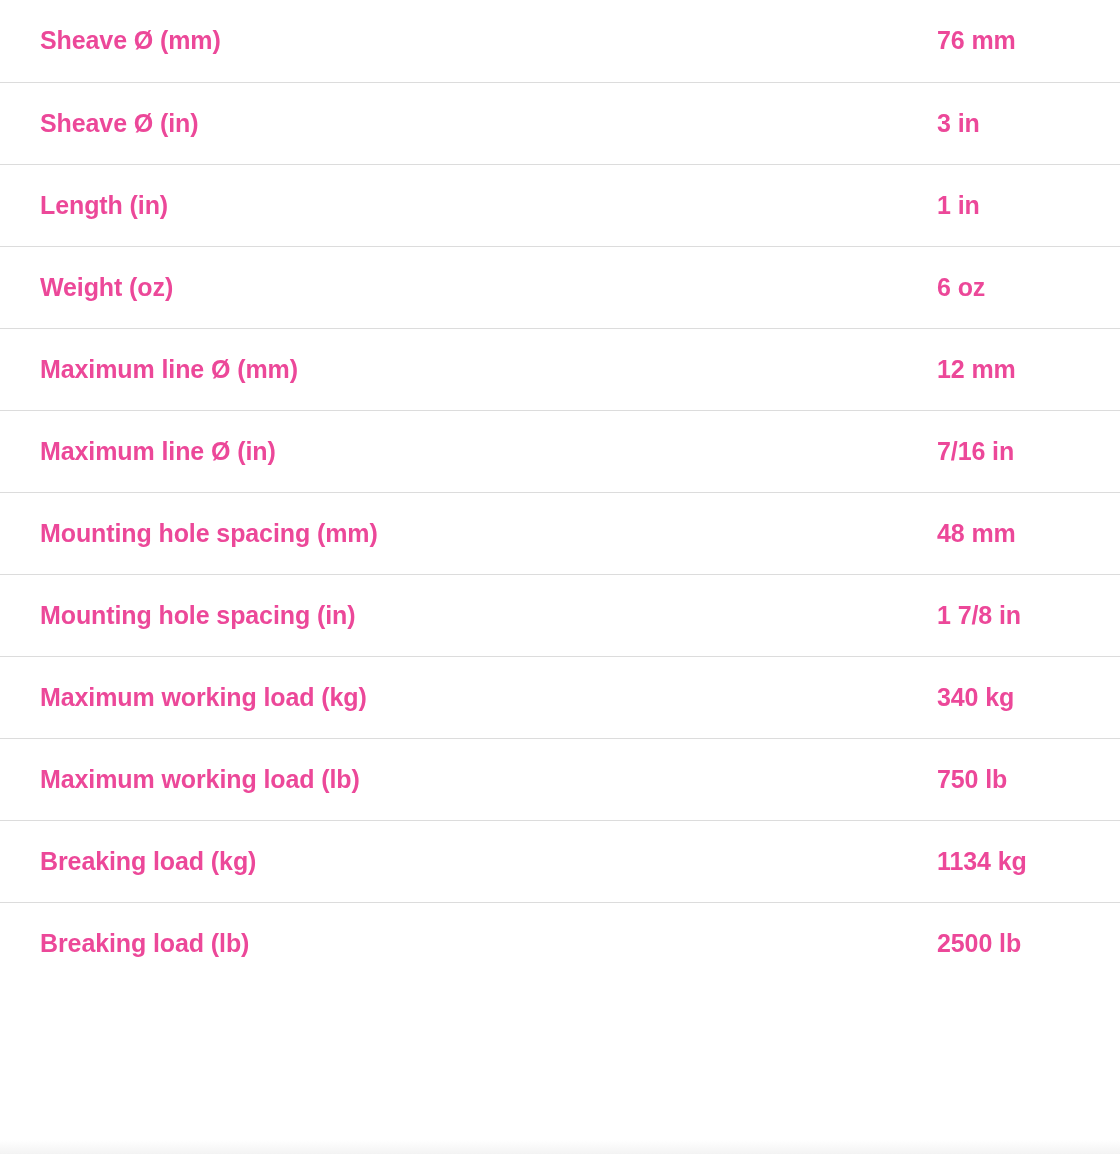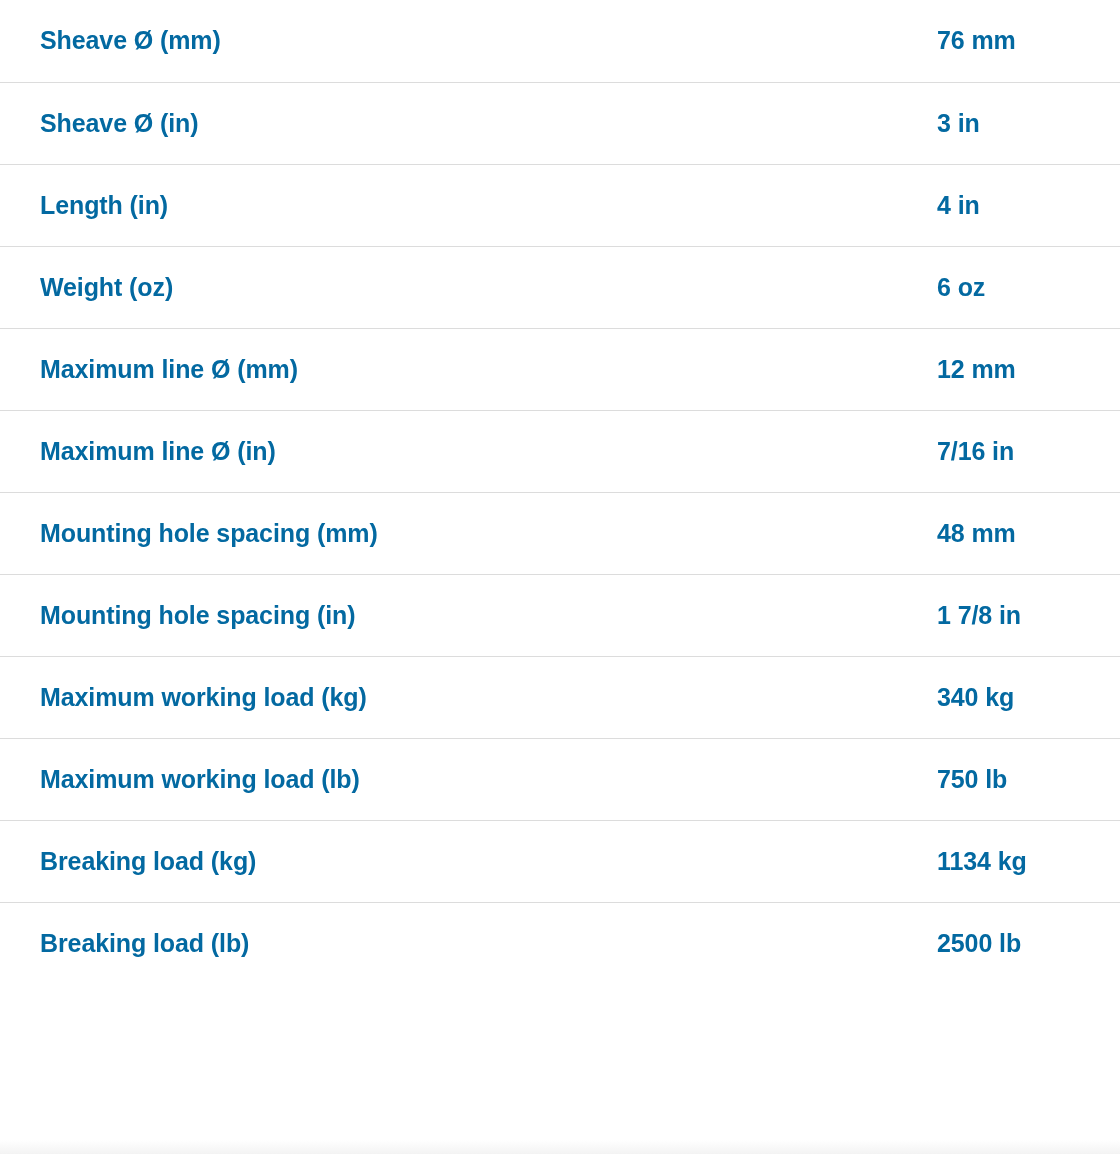--- a/index.html
+++ b/index.html
@@ -24,21 +24,21 @@
   }
   .spec-table tr + tr > td {
     border-top: 1px solid #dcdcdc;
     margin-top: 15px;
   }
   .spec-table td {
     vertical-align: middle;
     font-size: 25px;
     font-weight: bold;
     letter-spacing: -0.1px;
-    color: #0369a1;
+    color: #ec4899;
     padding: 0;
   }
   td.spec-label {
     width: 900px;
     padding-left: 40px;
   }
   td.spec-value {
     width: 180px;
     padding-right: 16px;
     padding-left: 0;
@@ -80,21 +80,21 @@
     </tr>
     <tr>
       <td class="spec-label">Sheave Ø (in)</td>
       <td class="spec-value">
           <span class="value-inner">3 in</span>
         </td>
     </tr>
     <tr>
       <td class="spec-label">Length (in)</td>
       <td class="spec-value">
-          <span class="value-inner">4 in</span>
+          <span class="value-inner">1 in</span>
         </td>
     </tr>
     <tr>
       <td class="spec-label">Weight (oz)</td>
       <td class="spec-value">
           <span class="value-inner">6 oz</span>
         </td>
     </tr>
     <tr>
       <td class="spec-label">Maximum line Ø (mm)</td>

